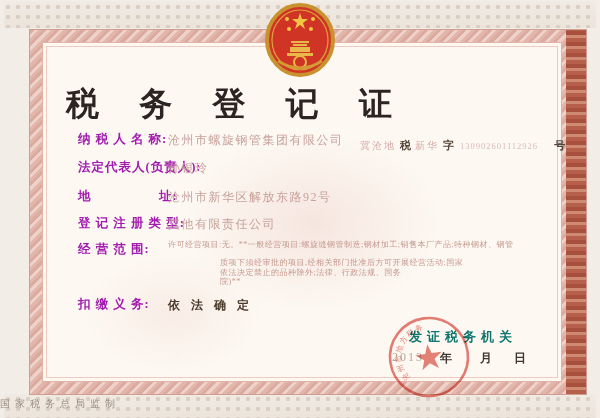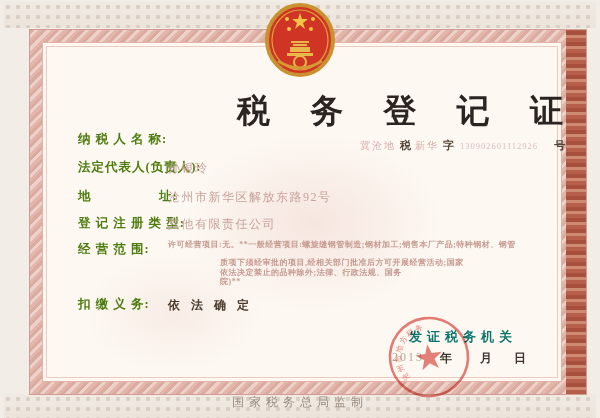--- a/index.html
+++ b/index.html
@@ -25,52 +25,52 @@
   .paper{position:absolute;left:12px;top:12px;right:24px;bottom:12px;
     background:#fdf8f2;border:1px solid #e2b2a7;}
   .inner-line{position:absolute;inset:3px;border:1px solid #eccabf;pointer-events:none;}
   .wm{position:absolute;border-radius:50%;pointer-events:none;}
   .wm1{left:140px;top:90px;width:260px;height:180px;background:radial-gradient(ellipse,rgba(233,195,188,.35),rgba(0,0,0,0) 70%);}
   .wm2{left:40px;top:210px;width:180px;height:120px;background:radial-gradient(ellipse,rgba(236,205,198,.28),rgba(0,0,0,0) 70%);}
 
   
   .emblem{position:absolute;left:264px;top:3px;width:72px;height:76px;z-index:5;}
 
-  .title{position:absolute;left:42px;top:74px;width:522px;margin:15px;text-align:right;
+  .title{position:absolute;left:42px;top:74px;width:522px;margin:8px;text-align:left;
     font-size:33px;font-weight:bold;color:#2b2422;letter-spacing:16px;text-indent:16px;}
 
   .serial{position:absolute;left:360px;top:117px;height:14px;display:flex;align-items:baseline;z-index:2;
     font-size:10px;color:#d0a8a4;}
   .serial .faint{letter-spacing:2px;color:#d5aca8;margin-top:22px;}
   .serial .dark{color:#564438;font-weight:bold;font-size:11px;margin:0 4px;}
   .serial .num{font-size:8.5px;letter-spacing:1px;color:#d8bab6;margin:0 2px;}
   .serial .hao{margin-left:14px;}
 
   .row{position:absolute;left:78px;width:480px;height:16px;font-size:12.5px;line-height:15px;}
-  .row .label{font-weight:bold;color:#4d7c0f;letter-spacing:1px;}
+  .row .label{font-weight:bold;color:#a21caf;letter-spacing:1px;}
   .row .value{position:absolute;left:90px;top:1px;color:#c7a19b;letter-spacing:1.5px;font-size:12px;white-space:nowrap;}
   .row .value.dark{color:#4a3a2c;font-weight:bold;letter-spacing:4px;}
 
-  .small-lines{position:absolute;font-size:8px;line-height:9.5px;color:#c69a90;letter-spacing:.5px;z-index:1;font-weight:bold;}
+  .small-lines{position:absolute;font-size:8px;line-height:9.5px;color:#c69a90;letter-spacing:.5px;z-index:1;}
   .scope-lines{left:168px;top:240px;width:392px;}
   .approve-lines{left:220px;top:258px;width:340px;}
 
   .issuer-heading{position:absolute;left:378px;top:328px;width:170px;text-align:center;
     font-size:13px;font-weight:bold;color:#0f766e;letter-spacing:5px;}
   .date-row{position:absolute;left:392px;top:350px;width:170px;height:16px;font-size:12px;color:#3f352d;font-weight:bold;}
   .date-row .year{position:absolute;left:0;color:#b5a89f;font-weight:normal;letter-spacing:2px;font-family:Liberation Serif, serif;}
   .date-row .u-year{position:absolute;left:48px;}
   .date-row .u-month{position:absolute;left:88px;}
   .date-row .u-day{position:absolute;left:122px;}
 
   .seal{position:absolute;left:386px;top:314px;width:86px;height:86px;z-index:6;
     mix-blend-mode:multiply;opacity:.9;transform:rotate(-8deg);}
 
-  .footer-text{position:absolute;left:0;right:0;bottom:7px;text-align:center;z-index:3;
-    font-size:12px;letter-spacing:5px;color:#998c81;}
+  .footer-text{position:absolute;left:0;right:0;bottom:7px;z-index:3;
+    font-size:10px;letter-spacing:5px;color:#998c81;}
 </style>
 </head>
 <body>
 
 <div class="cert">
 
   <div class="lace lace-top"></div>
   <div class="lace lace-bottom"></div>
 
   <div class="frame">
@@ -106,20 +106,21 @@
     <span class="faint">冀沧地</span>
     <span class="dark">税</span>
     <span class="faint">新华</span>
     <span class="dark">字</span>
     <span class="num">130902601112926</span>
     <span class="dark hao">号</span>
   </div>
 
   <div class="row" style="top:132px">
     <span class="label">纳 税 人 名 称:</span>
+    <span class="value">沧州市螺旋钢管集团有限公司</span>
   </div>
   <div class="row" style="top:160px">
     <span class="label">法定代表人(负责人):</span>
     <span class="value">孙银玲</span>
   </div>
   <div class="row" style="top:189px">
     <span class="label">地　　　　　址:</span>
     <span class="value">沧州市新华区解放东路92号</span>
   </div>
   <div class="row" style="top:216px">

